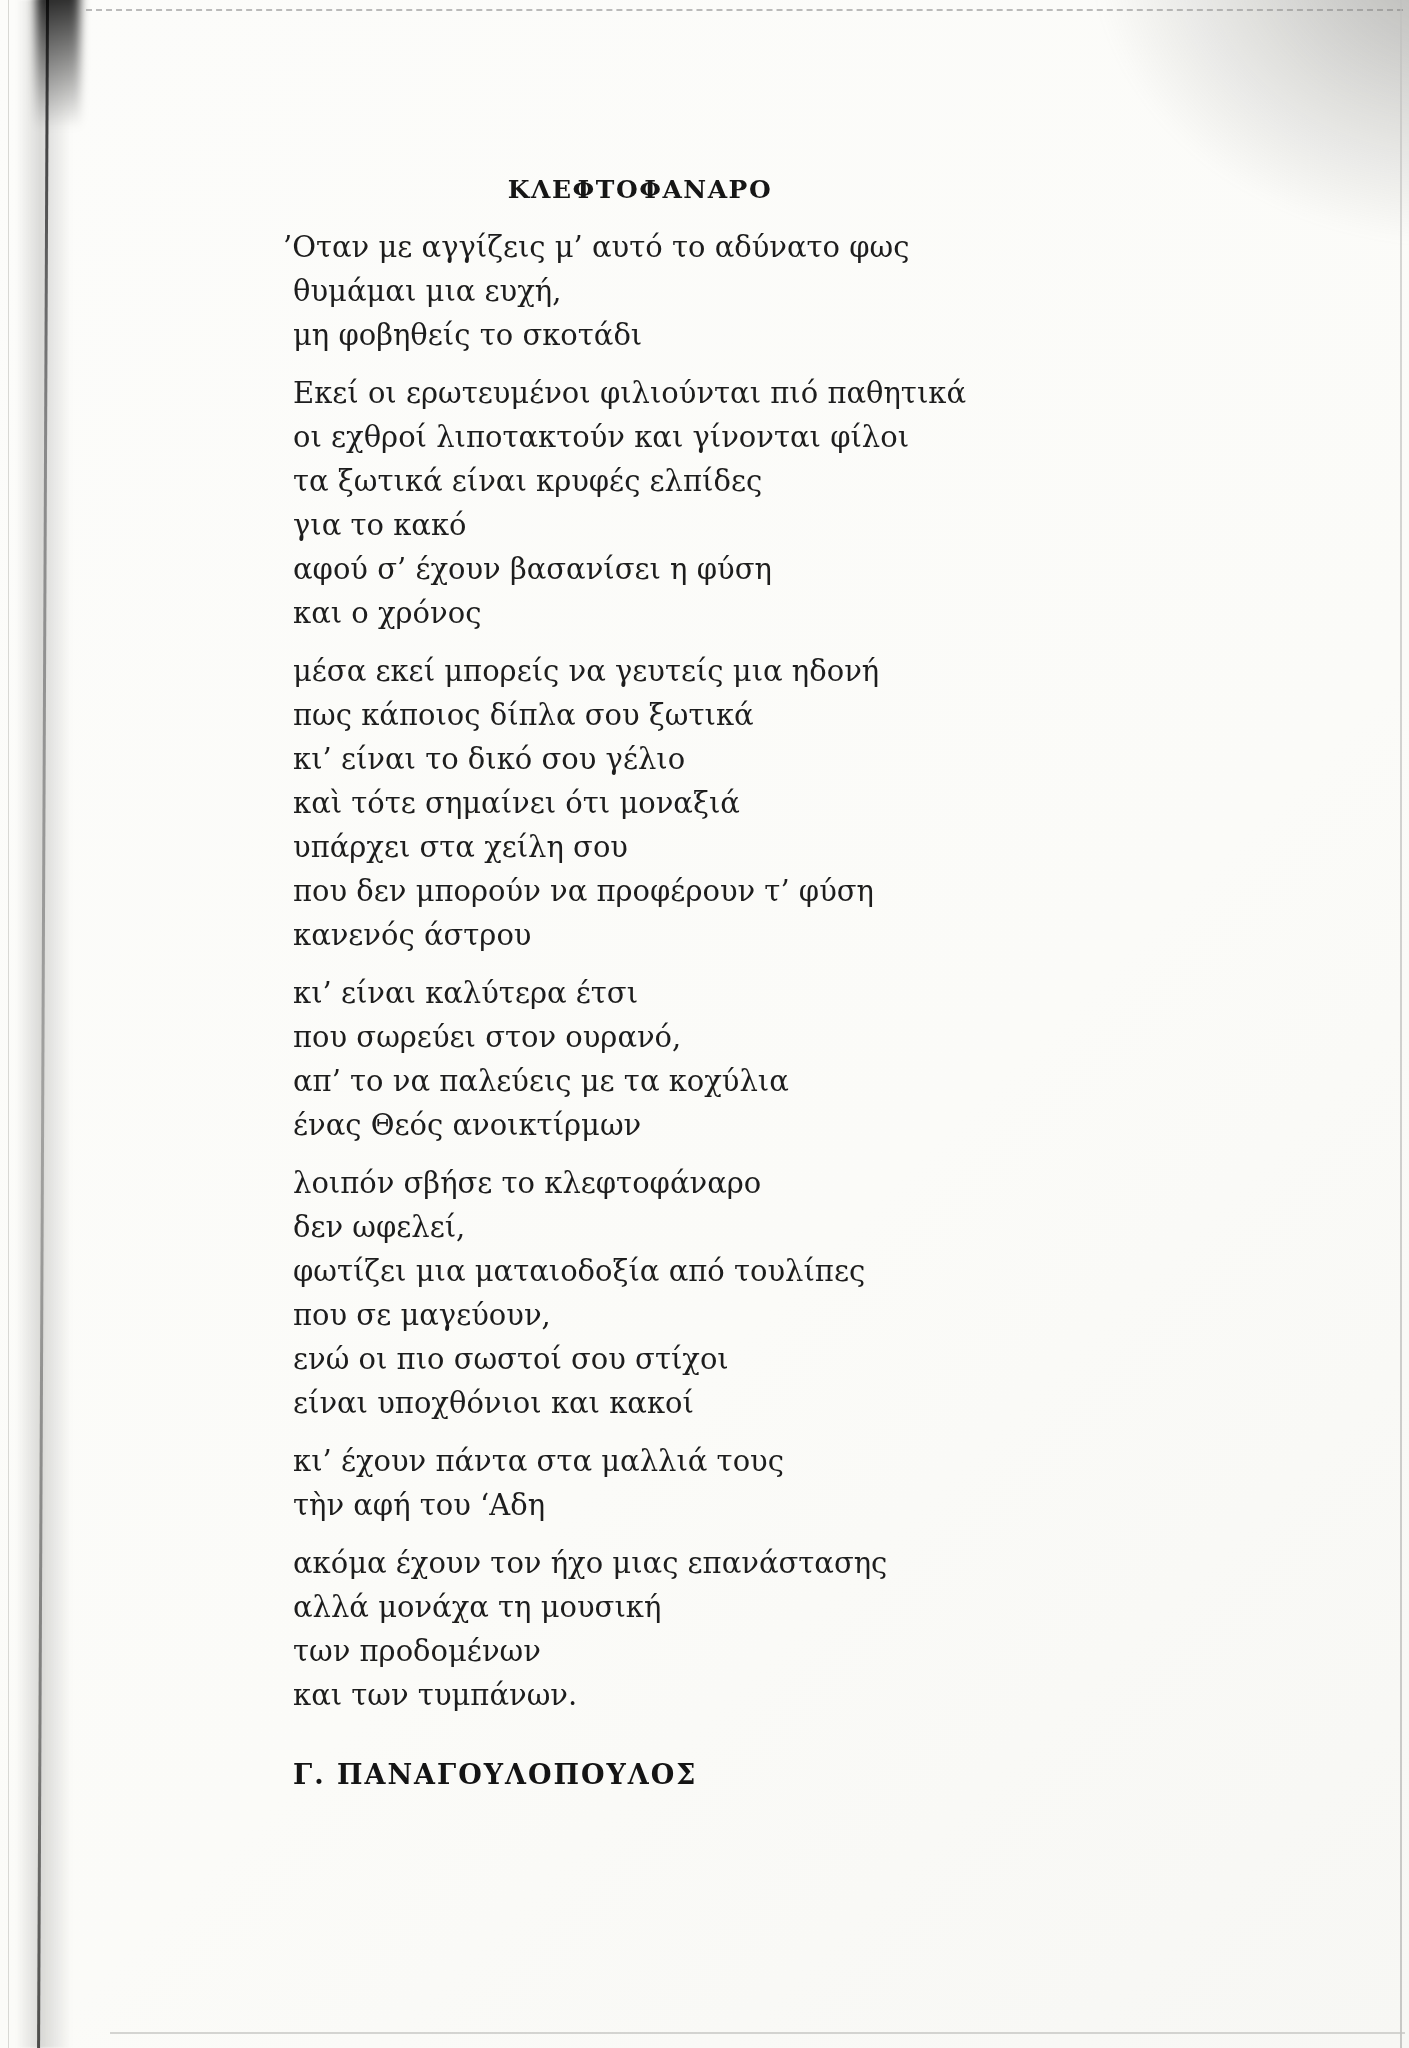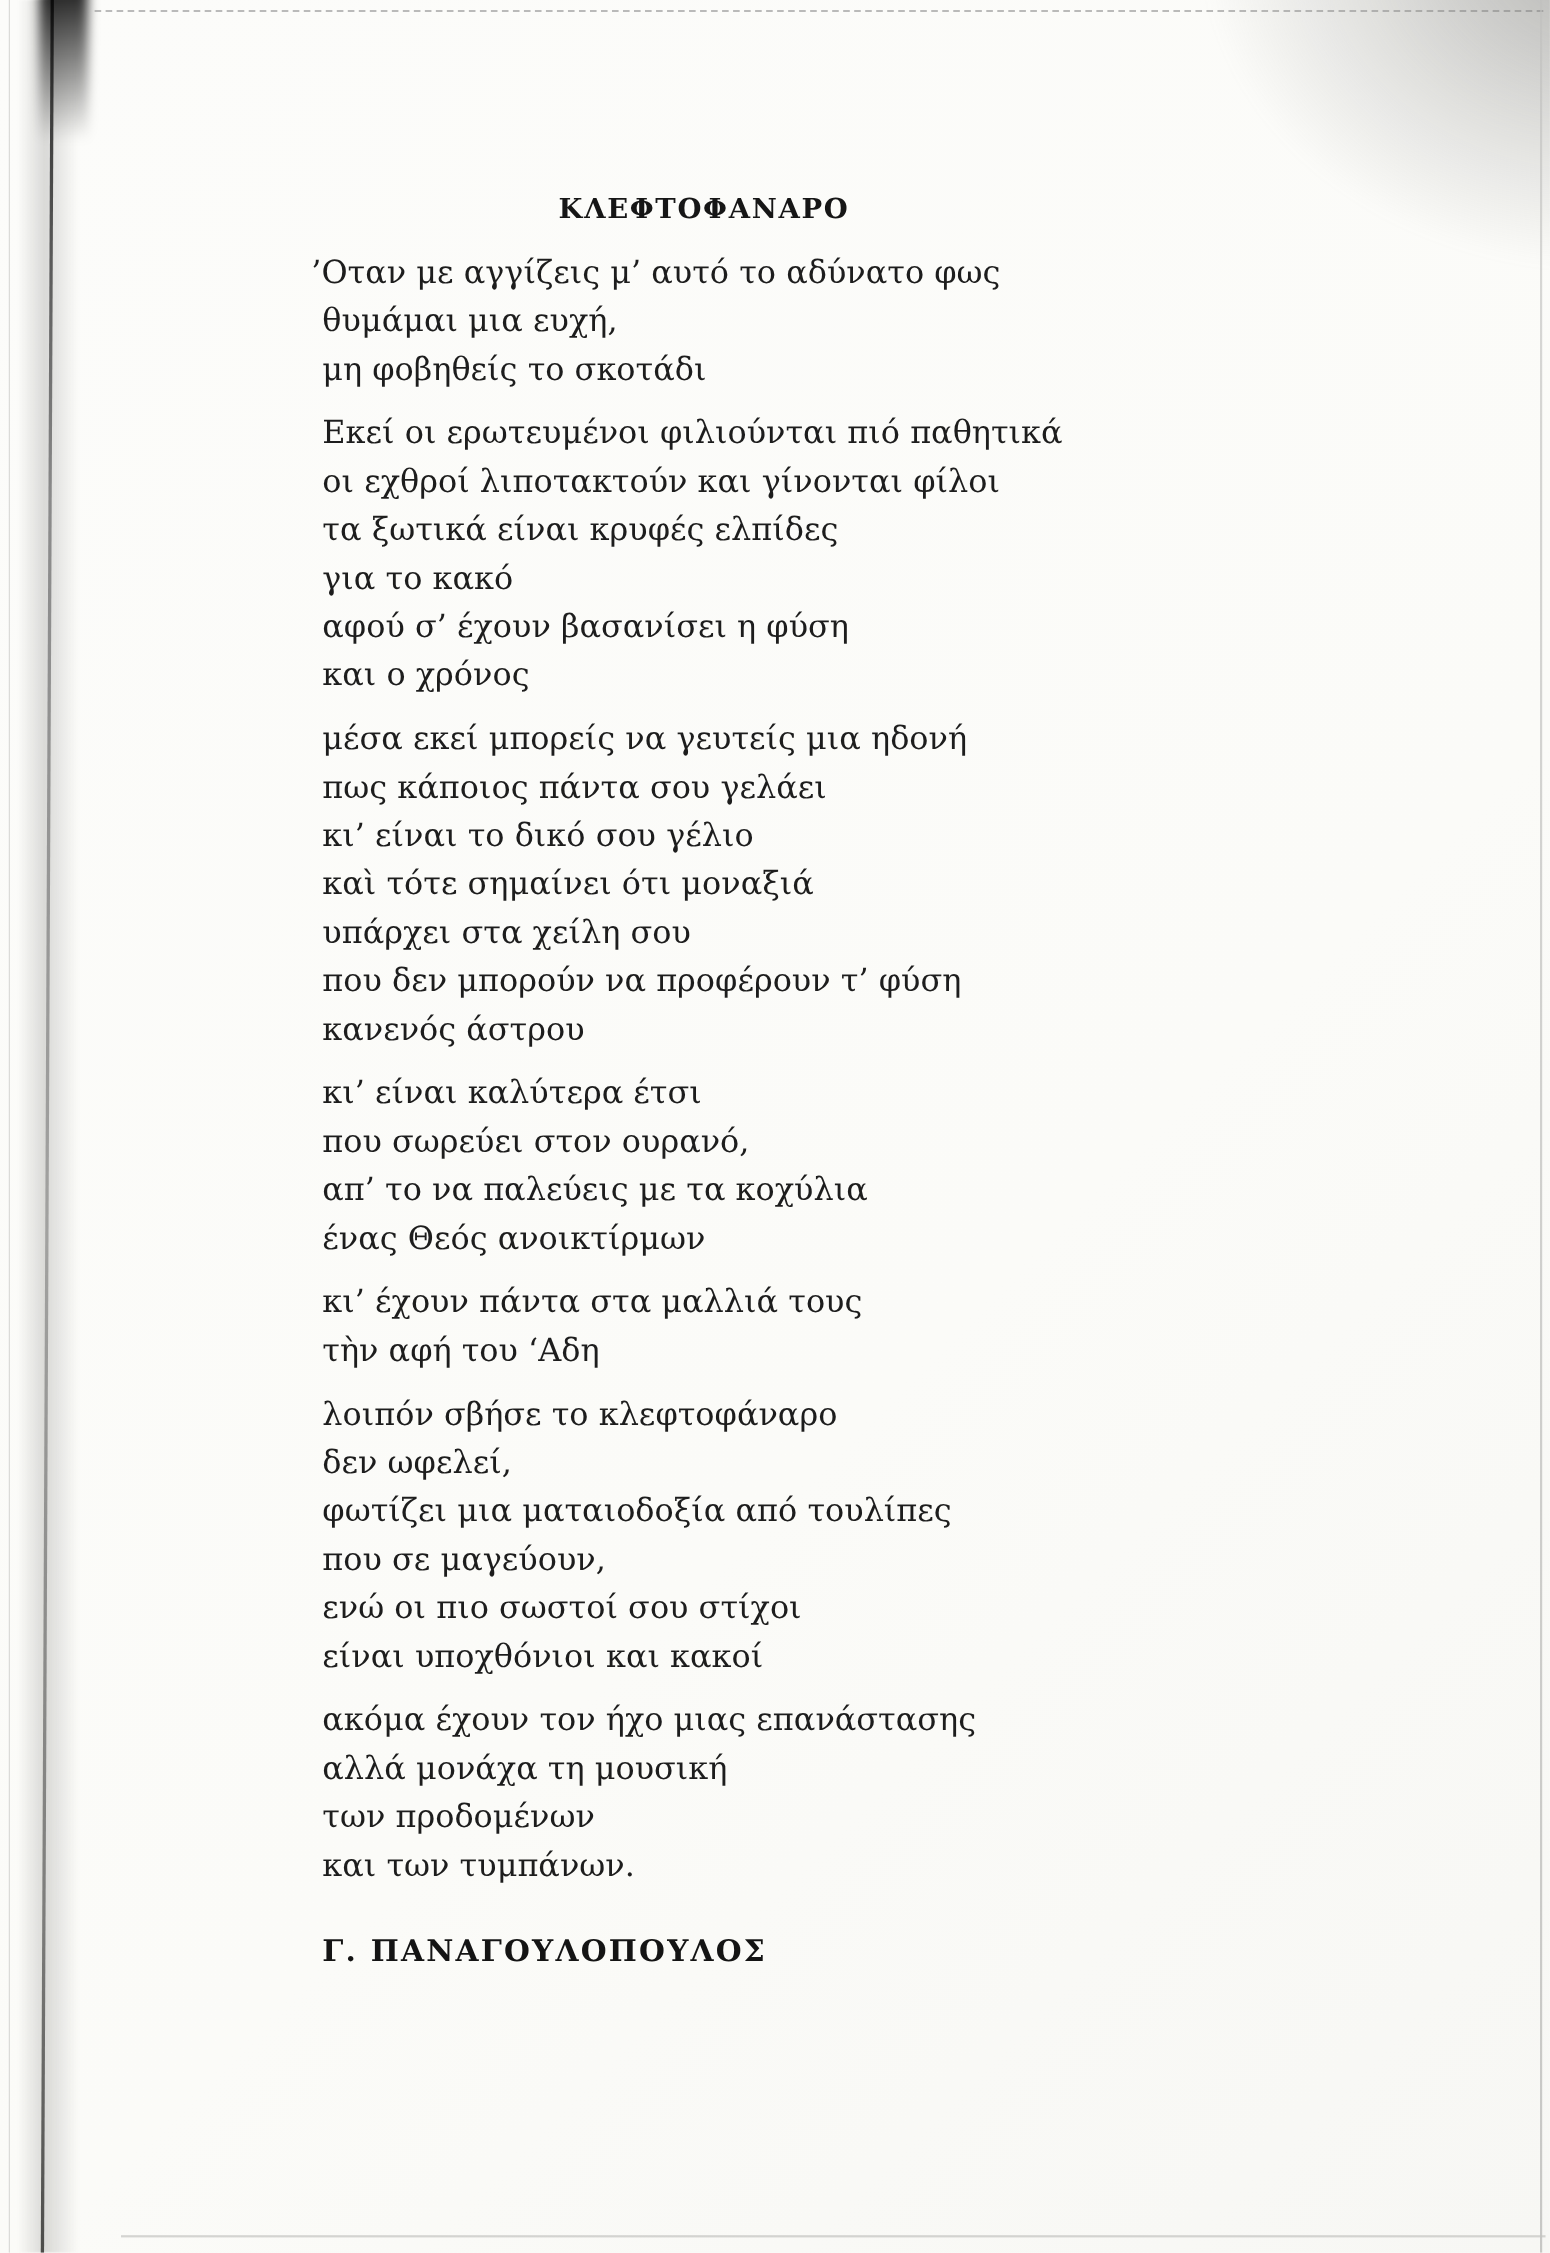--- a/index.html
+++ b/index.html
@@ -71,47 +71,47 @@
       <div class="line">Εκεί οι ερωτευμένοι φιλιούνται πιό παθητικά</div>
       <div class="line">οι εχθροί λιποτακτούν και γίνονται φίλοι</div>
       <div class="line">τα ξωτικά είναι κρυφές ελπίδες</div>
       <div class="line">για το κακό</div>
       <div class="line">αφού σ’ έχουν βασανίσει η φύση</div>
       <div class="line">και ο χρόνος</div>
     </div>
 
     <div class="stanza">
       <div class="line">μέσα εκεί μπορείς να γευτείς μια ηδονή</div>
-      <div class="line">πως κάποιος πάντα σου γελάει</div>
+      <div class="line">πως κάποιος δίπλα σου ξωτικά</div>
       <div class="line">κι’ είναι το δικό σου γέλιο</div>
       <div class="line">καὶ τότε σημαίνει ότι μοναξιά</div>
       <div class="line">υπάρχει στα χείλη σου</div>
       <div class="line">που δεν μπορούν να προφέρουν τ’ φύση</div>
       <div class="line">κανενός άστρου</div>
     </div>
 
     <div class="stanza">
       <div class="line">κι’ είναι καλύτερα έτσι</div>
       <div class="line">που σωρεύει στον ουρανό,</div>
       <div class="line">απ’ το να παλεύεις με τα κοχύλια</div>
       <div class="line">ένας Θεός ανοικτίρμων</div>
     </div>
 
     <div class="stanza">
-      <div class="line">κι’ έχουν πάντα στα μαλλιά τους</div>
-      <div class="line">τὴν αφή του ‘Αδη</div>
-    </div>
-
-    <div class="stanza">
       <div class="line">λοιπόν σβήσε το κλεφτοφάναρο</div>
       <div class="line">δεν ωφελεί,</div>
       <div class="line">φωτίζει μια ματαιοδοξία από τουλίπες</div>
       <div class="line">που σε μαγεύουν,</div>
       <div class="line">ενώ οι πιο σωστοί σου στίχοι</div>
       <div class="line">είναι υποχθόνιοι και κακοί</div>
+    </div>
+
+    <div class="stanza">
+      <div class="line">κι’ έχουν πάντα στα μαλλιά τους</div>
+      <div class="line">τὴν αφή του ‘Αδη</div>
     </div>
 
     <div class="stanza">
       <div class="line">ακόμα έχουν τον ήχο μιας επανάστασης</div>
       <div class="line">αλλά μονάχα τη μουσική</div>
       <div class="line">των προδομένων</div>
       <div class="line">και των τυμπάνων.</div>
     </div>
 
     <div class="signature">Γ. ΠΑΝΑΓΟΥΛΟΠΟΥΛΟΣ</div>

